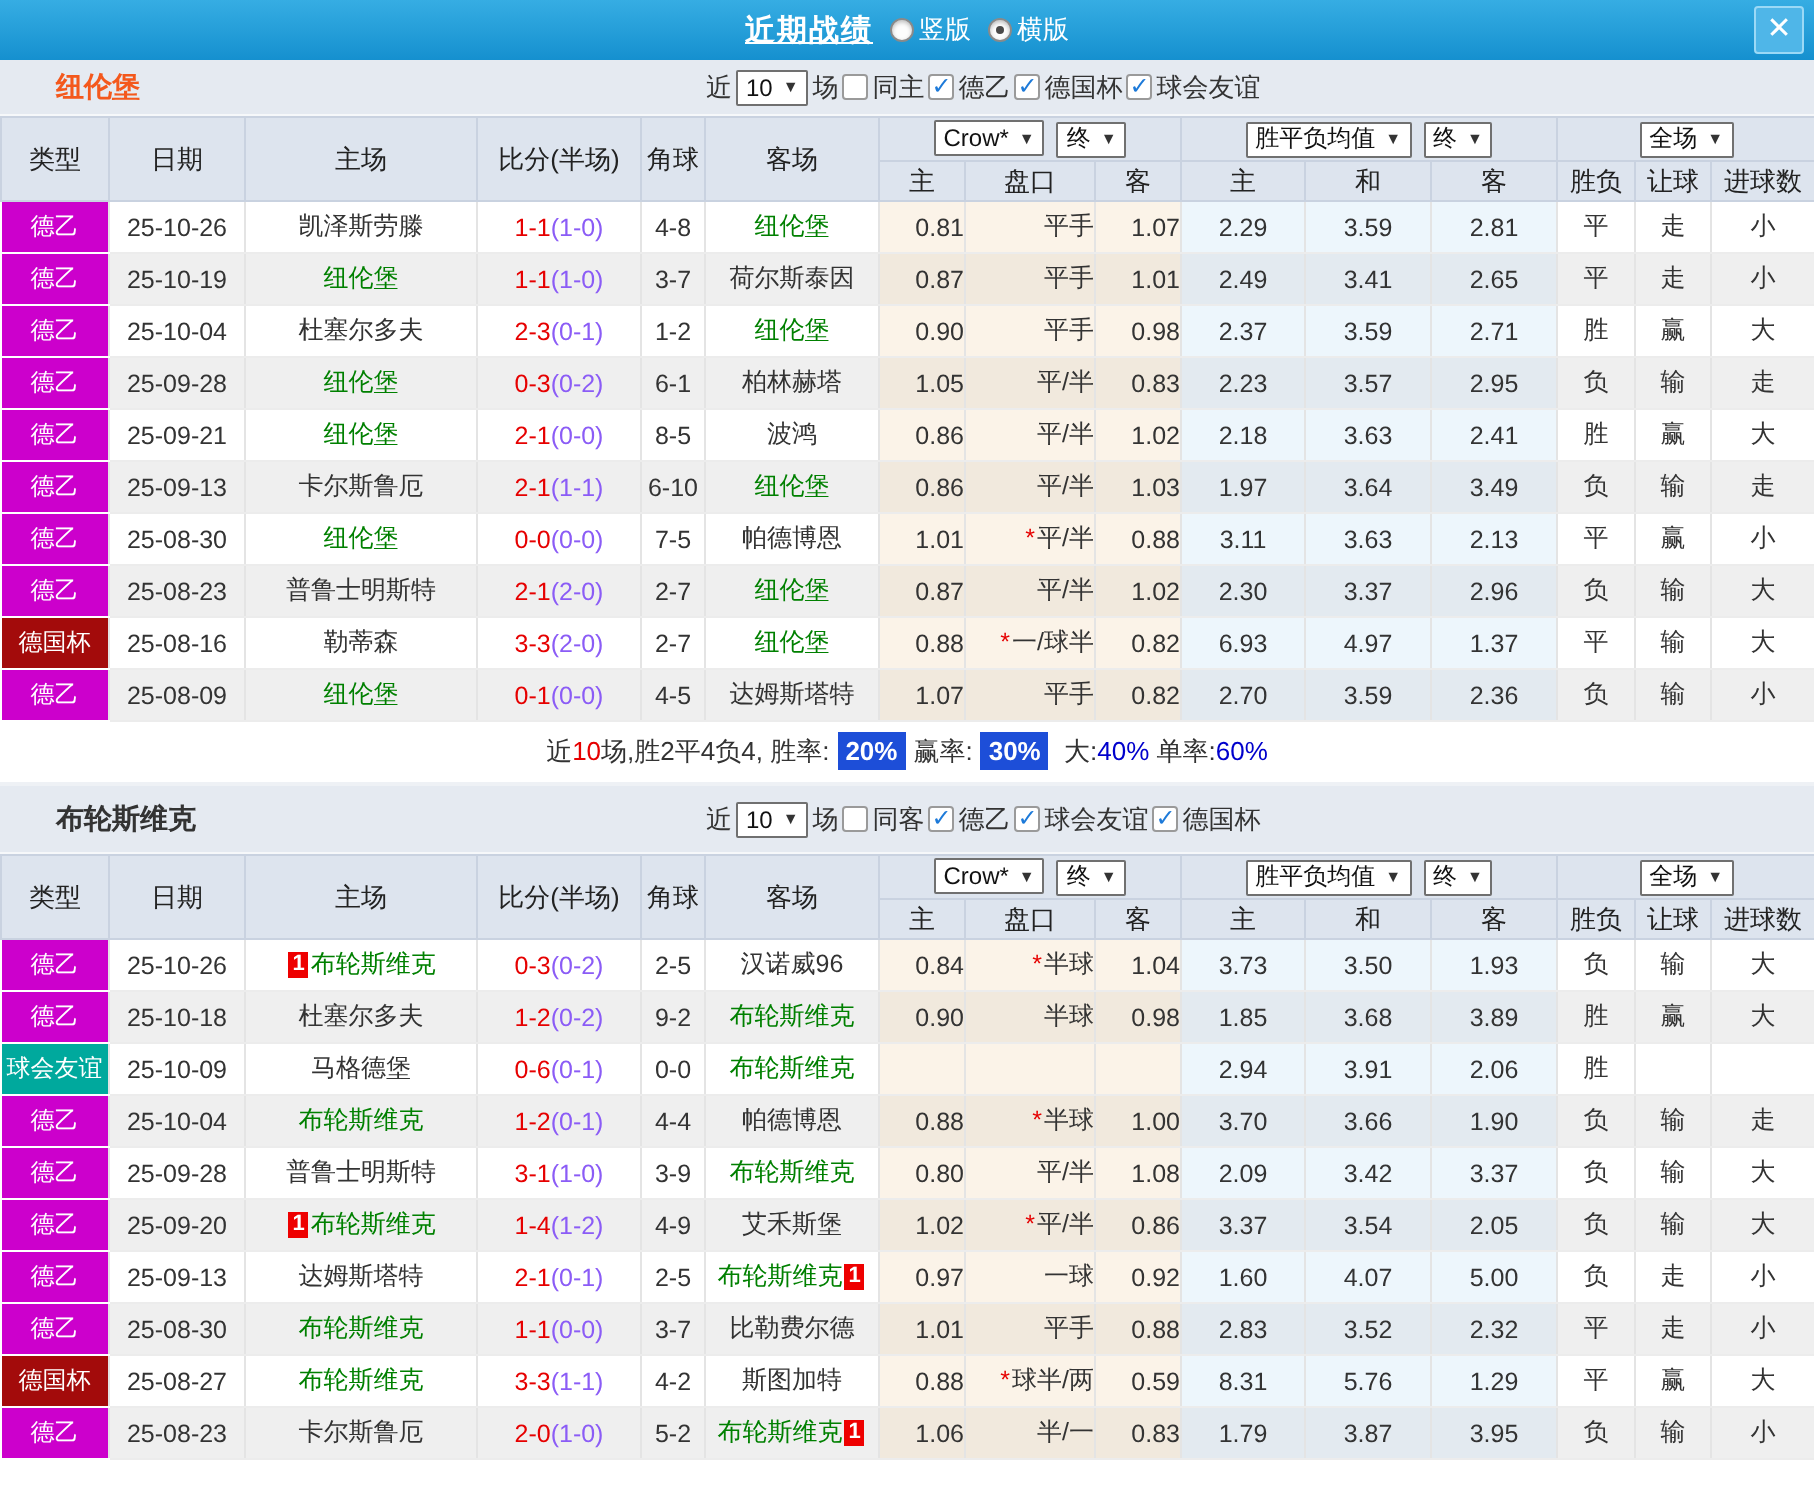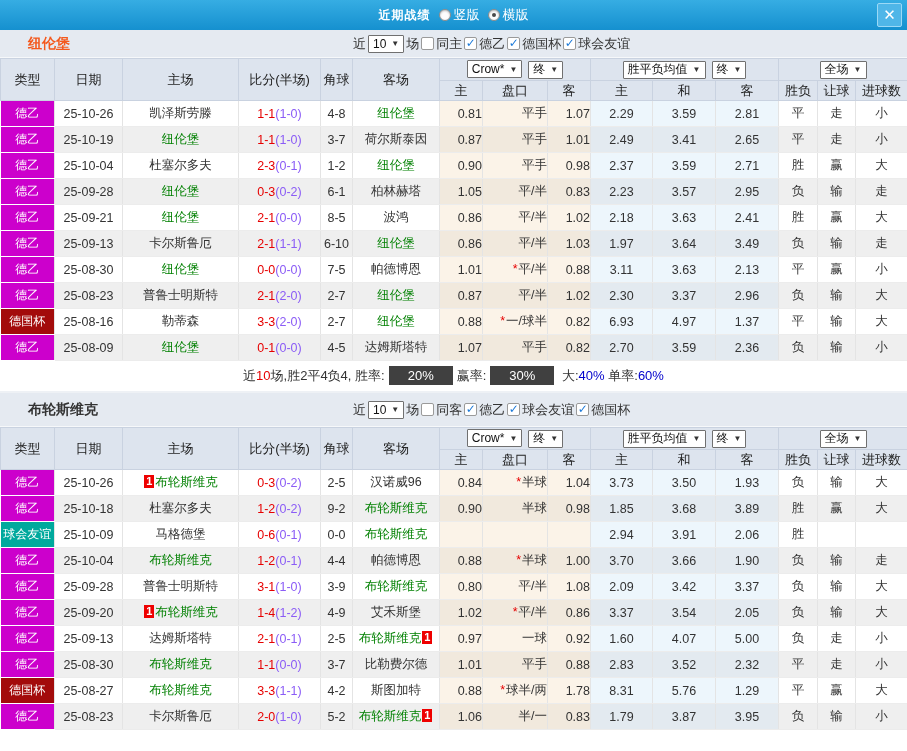--- a/index.html
+++ b/index.html
@@ -1,20 +1,20 @@
 <!DOCTYPE html>
 <html><head>
 <meta charset="utf-8">
 <style>
   * { box-sizing: border-box; margin: 0; padding: 0; }
   html,body { width:907px; height:751px; overflow:hidden; background:#fff;
     font-family:"Liberation Sans","DejaVu Sans",sans-serif; }
   .titlebar { position:relative; height:30px; background:linear-gradient(#36ade3,#1590cf);
     display:flex; align-items:center; justify-content:center; }
-  .title { color:#fff; font-size:12px; font-weight:bold; letter-spacing:1px; }
+  .title { color:#fff; font-size:15px; font-weight:bold; letter-spacing:1px;text-decoration:underline; }
   .radio-wrap { display:inline-flex; align-items:center; margin-left:8px; cursor:pointer; }
   .radio { width:12px; height:12px; border-radius:50%; background:#fdfdfd; border:1px solid #8a8a8a;
     display:inline-block; position:relative; box-shadow:inset 0 1px 2px rgba(0,0,0,.25); }
   .radio.sel::after { content:""; position:absolute; left:3px; top:3px; width:4px; height:4px;
     border-radius:50%; background:#4a4a4a; }
   .radio-label { color:#fff; font-size:13px; margin-left:3px; }
   .close-btn { position:absolute; right:5px; top:3px; width:25px; height:24px; background:#4fb6e8;
     border:1px solid #9bd9f6; border-radius:2px; color:#fff; font-size:15px; font-weight:bold;
     text-align:center; line-height:22px; cursor:pointer; }
   .strip { position:relative; height:28px; background:#e5eaf1; display:flex; align-items:center;
@@ -49,22 +49,22 @@
   .ht { color:#8b5cf6; }
   .t-target { color:#008000; }
   .badge1 { display:inline-block; background:#ee0000; color:#fff; font-size:11px; font-weight:bold;
     padding:0 2px; line-height:13px; margin:0 1px; vertical-align:1px; }
   .star { color:#e60000; margin-right:1px; }
   .res-red { color:#d70000; } .res-green { color:#008000; } .res-blue { color:#0000cc; }
   .summary { height:30px; line-height:29px; text-align:center; font-size:13px; color:#333;
     background:#fff; white-space:nowrap; }
   .summary .red { color:#e60000; }
   .summary .blue { color:#0000cc; }
-  .sum-badge { display:inline-block; background:#404040; color:#fff; padding:0 19px; margin:0 4px;
-    line-height:19px; font-weight:normal; }
+  .sum-badge { display:inline-block; background:#1d4ed8; color:#fff; padding:0 4px; margin:0 4px;
+    line-height:19px; font-weight:bold; }
 </style>
 </head>
 <body>
 
 <div class="titlebar">
   <span class="title">近期战绩</span>
   <span class="radio-wrap">
     <span class="radio" id="radio0"></span>
     <span class="radio-label">竖版</span>
   </span>
@@ -541,21 +541,21 @@
         </tr>
         <tr>
           <td class="c-type" style="background: rgb(163, 11, 11);">德国杯</td>
           <td class="c-date">25-08-27</td>
           <td class="c-team"><span class="t-target">布轮斯维克</span></td>
           <td class="c-score"><span class="ft">3-3</span><span class="ht">(1-1)</span></td>
           <td class="c-corner">4-2</td>
           <td class="c-team"><span class="t-norm">斯图加特</span></td>
           <td class="c-odds num">0.88</td>
           <td class="c-odds"><span class="star">*</span><span>球半/两</span></td>
-          <td class="c-odds num">1.78</td>
+          <td class="c-odds num">0.59</td>
           <td class="c-avg num">8.31</td>
           <td class="c-avg num">5.76</td>
           <td class="c-avg num">1.29</td>
           <td class="c-res res-blue">平</td>
           <td class="c-res res-red">赢</td>
           <td class="c-res res-red">大</td>
         </tr>
         <tr class="even">
           <td class="c-type" style="background: rgb(204, 0, 204);">德乙</td>
           <td class="c-date">25-08-23</td>

